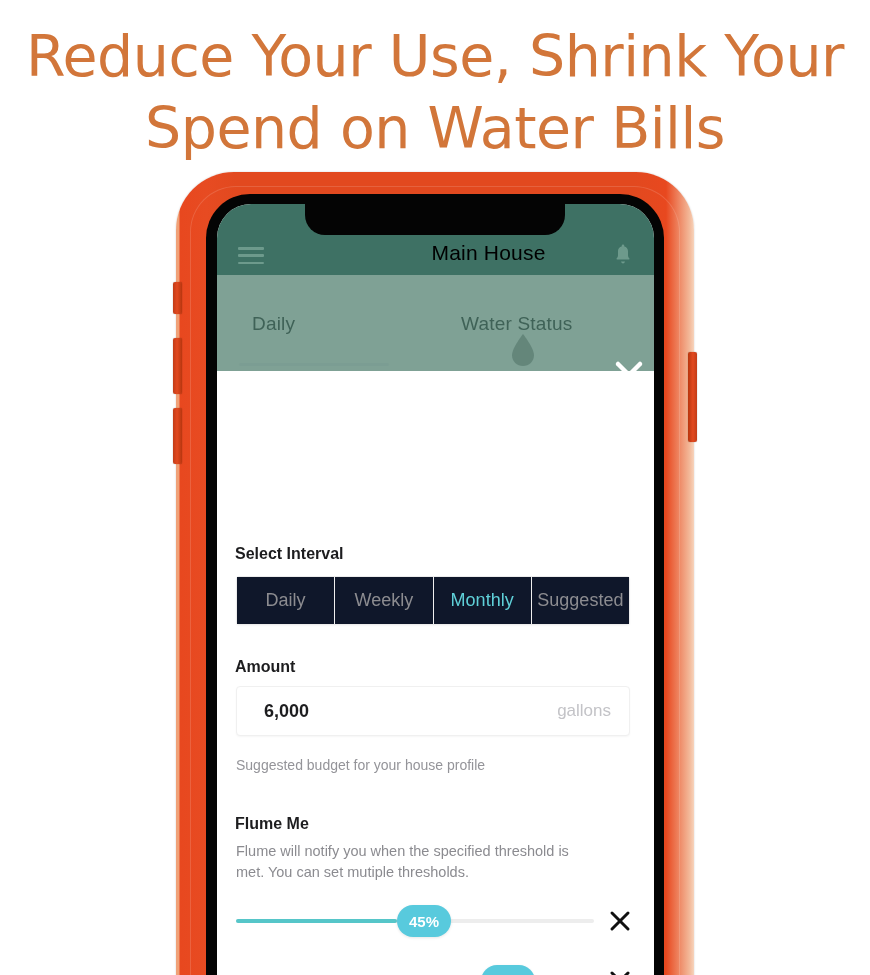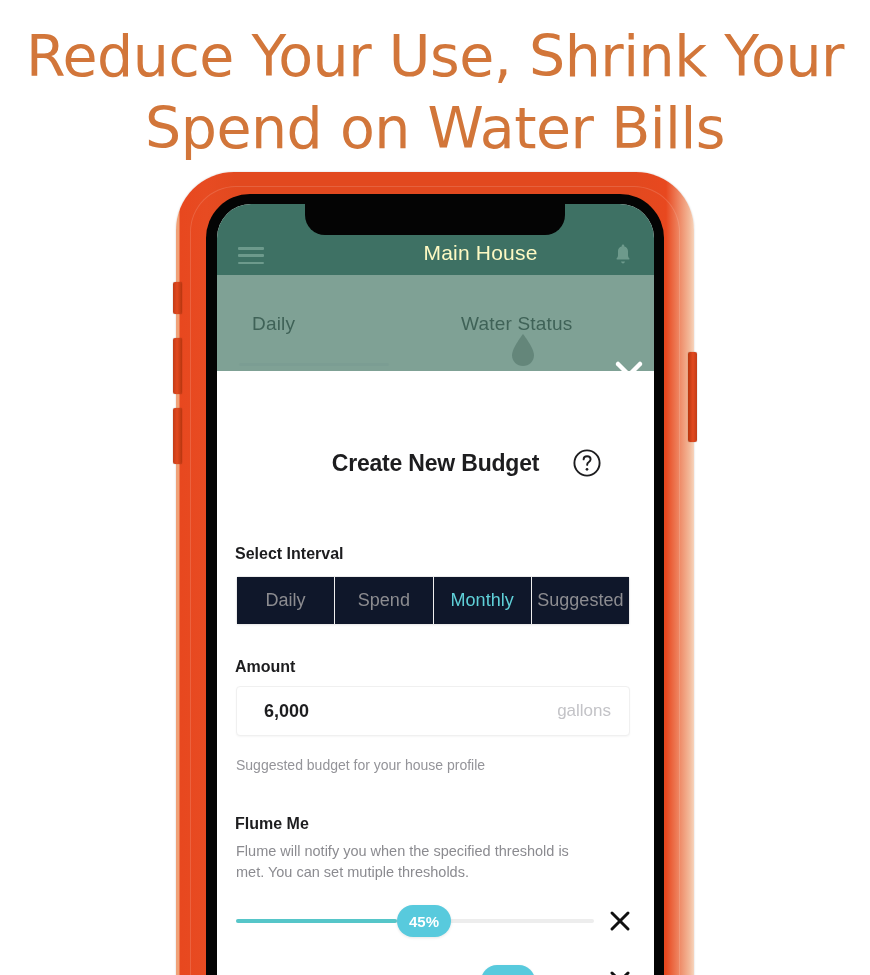--- a/index.html
+++ b/index.html
@@ -152,25 +152,25 @@
     justify-content: space-between;
   }
   .hamburger i {
     display: block;
     height: 2.5px;
     background: #6d9a8c;
     border-radius: 1px;
   }
   .nav-title {
     position: absolute;
-    left: 8px;
+    left: 16px;
     top: 6px;
     width: 511px;
     text-align: center;
-    color: #fef9c3;
+    color: #000000;
     font-size: 21px;
     font-weight: 400;
     letter-spacing: 0.2px;
   }
   .bell {
     position: absolute;
     right: 21px;
     top: 9px;
     width: 20px;
     height: 22px;
@@ -447,35 +447,25 @@
 
     <div class="close-x">
       <svg viewBox="0 0 38 38" width="38" height="38" aria-hidden="true">
         <line x1="8" y1="8" x2="30" y2="30" stroke="#ffffff" stroke-width="4.5" stroke-linecap="round"></line>
         <line x1="30" y1="8" x2="8" y2="30" stroke="#ffffff" stroke-width="4.5" stroke-linecap="round"></line>
       </svg>
     </div>
 
     <div class="sheet">
 
-      <div class="sheet-title-row">
-        <div class="sheet-title">Create New Budget</div>
-        <div class="help-icon">
-          <svg viewBox="0 0 30 30" width="30" height="30" aria-hidden="true">
-            <circle cx="15" cy="15" r="12.6" fill="none" stroke="#1d1d1f" stroke-width="1.9"></circle>
-            <path d="M11.6 11.4c0-1.9 1.6-3.2 3.5-3.2 2 0 3.5 1.3 3.5 3.1 0 1.5-.9 2.2-2 3-.9.6-1.4 1.1-1.4 2.1v.5" fill="none" stroke="#1d1d1f" stroke-width="1.9" stroke-linecap="round"></path>
-            <circle cx="15" cy="21.3" r="1.35" fill="#1d1d1f"></circle>
-          </svg>
-        </div>
-      </div>
 
       <div class="section-label lbl-interval">Select Interval</div>
       <div class="segmented">
         <div class="seg">Daily</div>
-        <div class="seg">Spend</div>
+        <div class="seg">Weekly</div>
         <div class="seg active">Monthly</div>
         <div class="seg">Suggested</div>
       </div>
 
       <div class="section-label lbl-amount">Amount</div>
       <div class="amount-field">
         <div class="amount-value">6,000</div>
         <div class="amount-unit">gallons</div>
       </div>
       <div class="amount-help">Suggested budget for your house profile</div>

